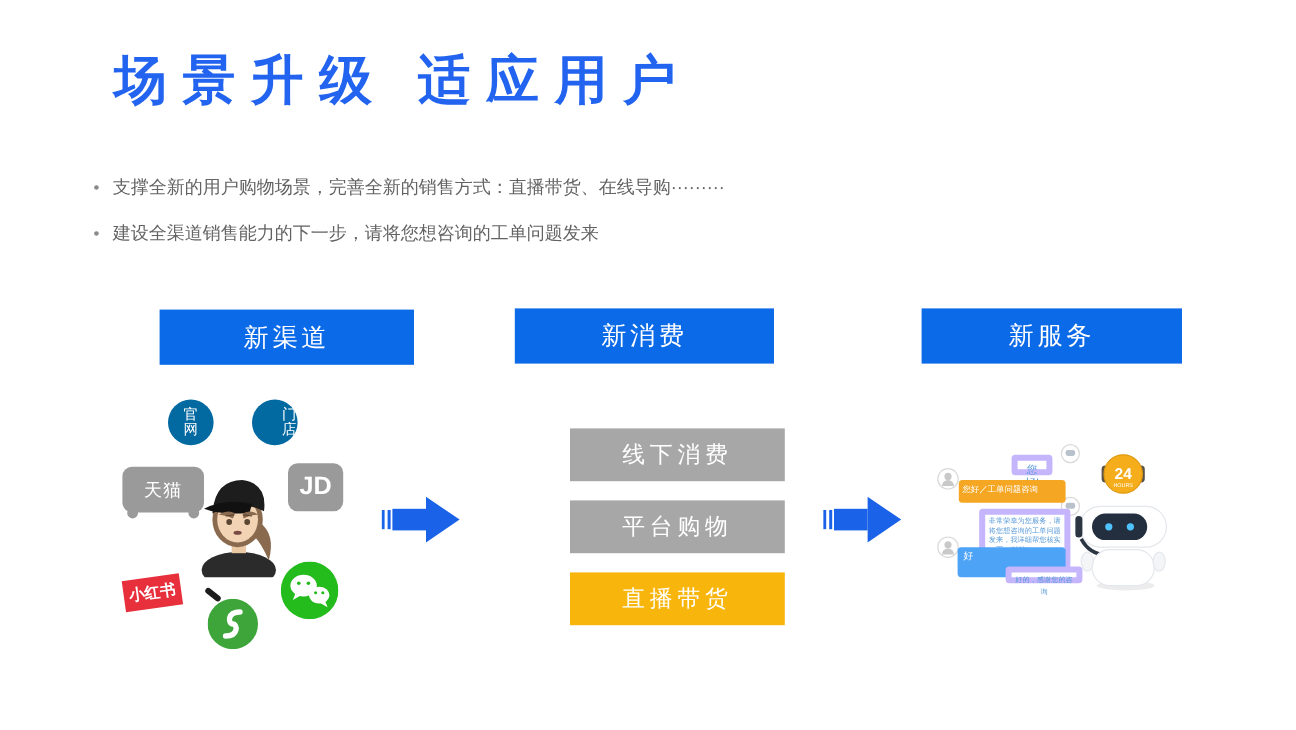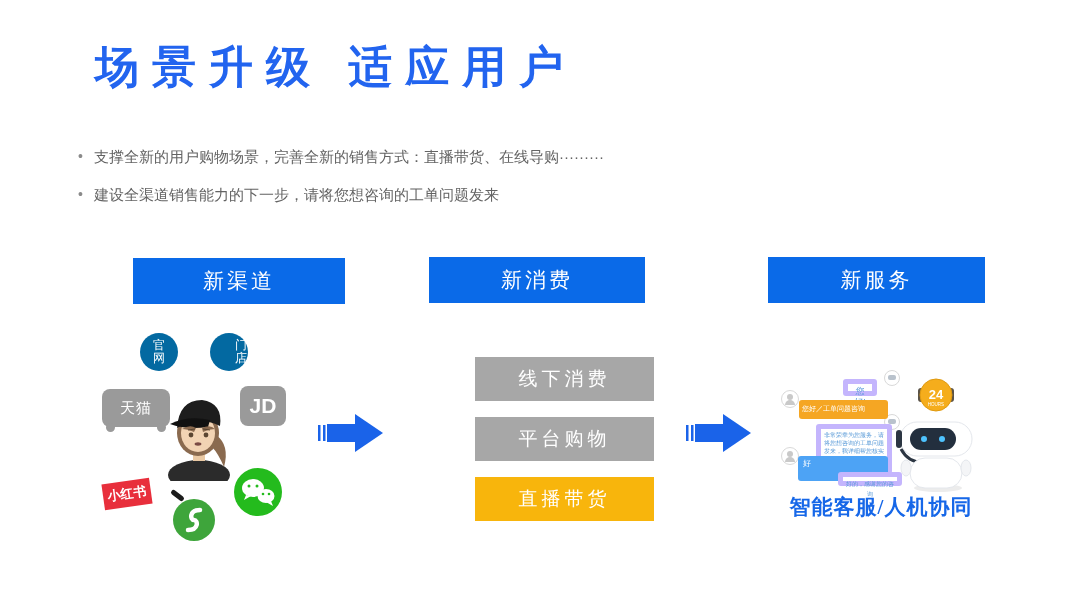--- a/index.html
+++ b/index.html
@@ -220,15 +220,14 @@
       <circle cx="46" cy="67" r="3" fill="#4ec3ff"></circle>
       <rect x="0" y="58" width="6" height="18" rx="3" fill="#2c3643"></rect>
       <path d="M5,77 Q13,92 30,90" stroke="#2c3643" stroke-width="3" fill="none"></path>
       <circle cx="31" cy="90" r="2.6" fill="#2c3643"></circle>
       <rect x="14" y="86" width="52" height="30" rx="15" fill="#ffffff" stroke="#e4e7ec"></rect>
       <ellipse cx="10" cy="96" rx="5" ry="8" fill="#f4f5f7" stroke="#e4e7ec"></ellipse>
       <ellipse cx="70" cy="96" rx="5" ry="8" fill="#f4f5f7" stroke="#e4e7ec"></ellipse>
     </svg>
   </div>
 
-  <div class="caption">智能客服/人机协同</div>
 
 </div>
 
 </body></html>

